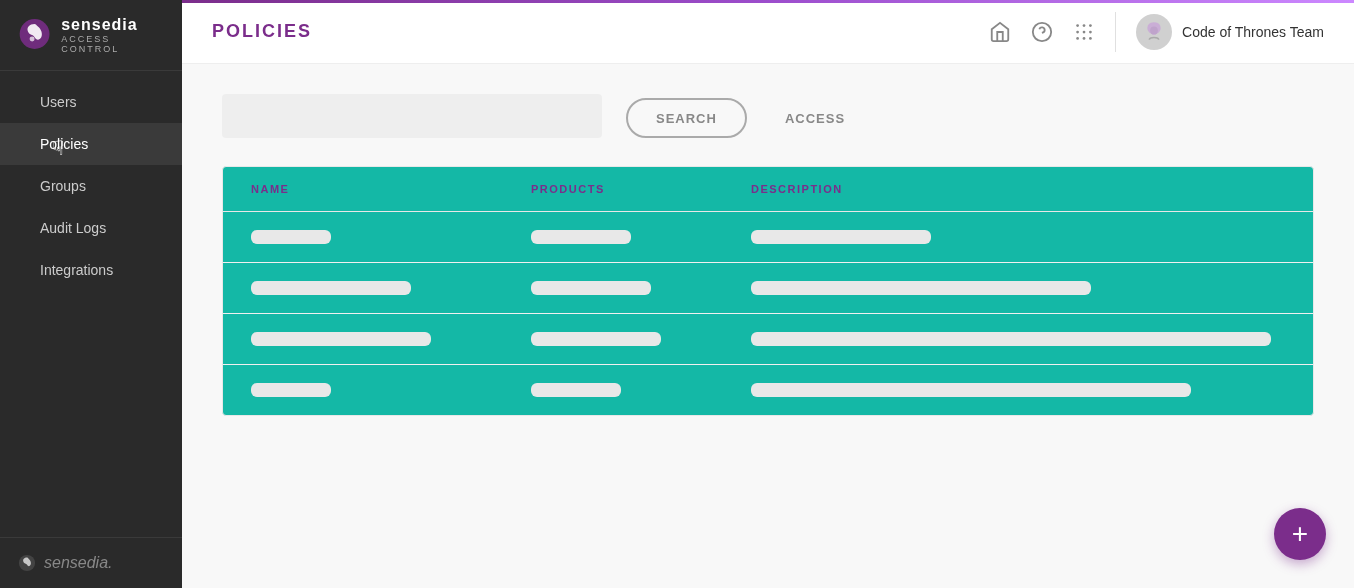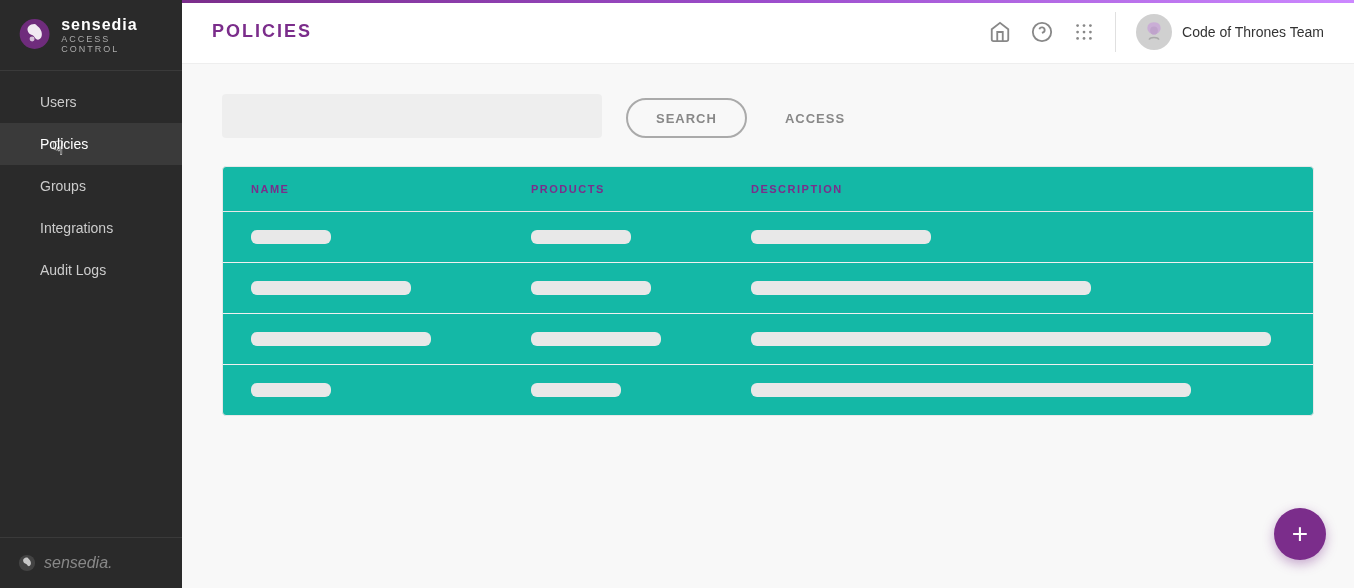--- a/index.html
+++ b/index.html
@@ -310,24 +310,24 @@
       <span>Users</span>
     </div>
     <div class="sidebar-item active" style="position:relative;">
       <span>Policies</span>
       <span class="cursor-indicator">☟</span>
     </div>
     <div class="sidebar-item">
       <span>Groups</span>
     </div>
     <div class="sidebar-item">
+      <span>Audit Logs</span>
+    </div>
+    <div class="sidebar-item">
       <span>Integrations</span>
-    </div>
-    <div class="sidebar-item">
-      <span>Audit Logs</span>
     </div>
   </div>
   <div class="sidebar-footer">
     <svg width="18" height="18" viewBox="0 0 40 40">
       <circle cx="20" cy="20" r="18" fill="#555" opacity="0.6"></circle>
       <path d="M20 8 C14 8 10 12 12 17 C14 22 18 20 20 24 C22 28 26 28 28 24 C30 20 28 14 24 11 C22 9 21 8 20 8Z" fill="white" opacity="0.7"></path>
     </svg>
     <span class="footer-logo-text">sensedia.</span>
   </div>
 </nav>

